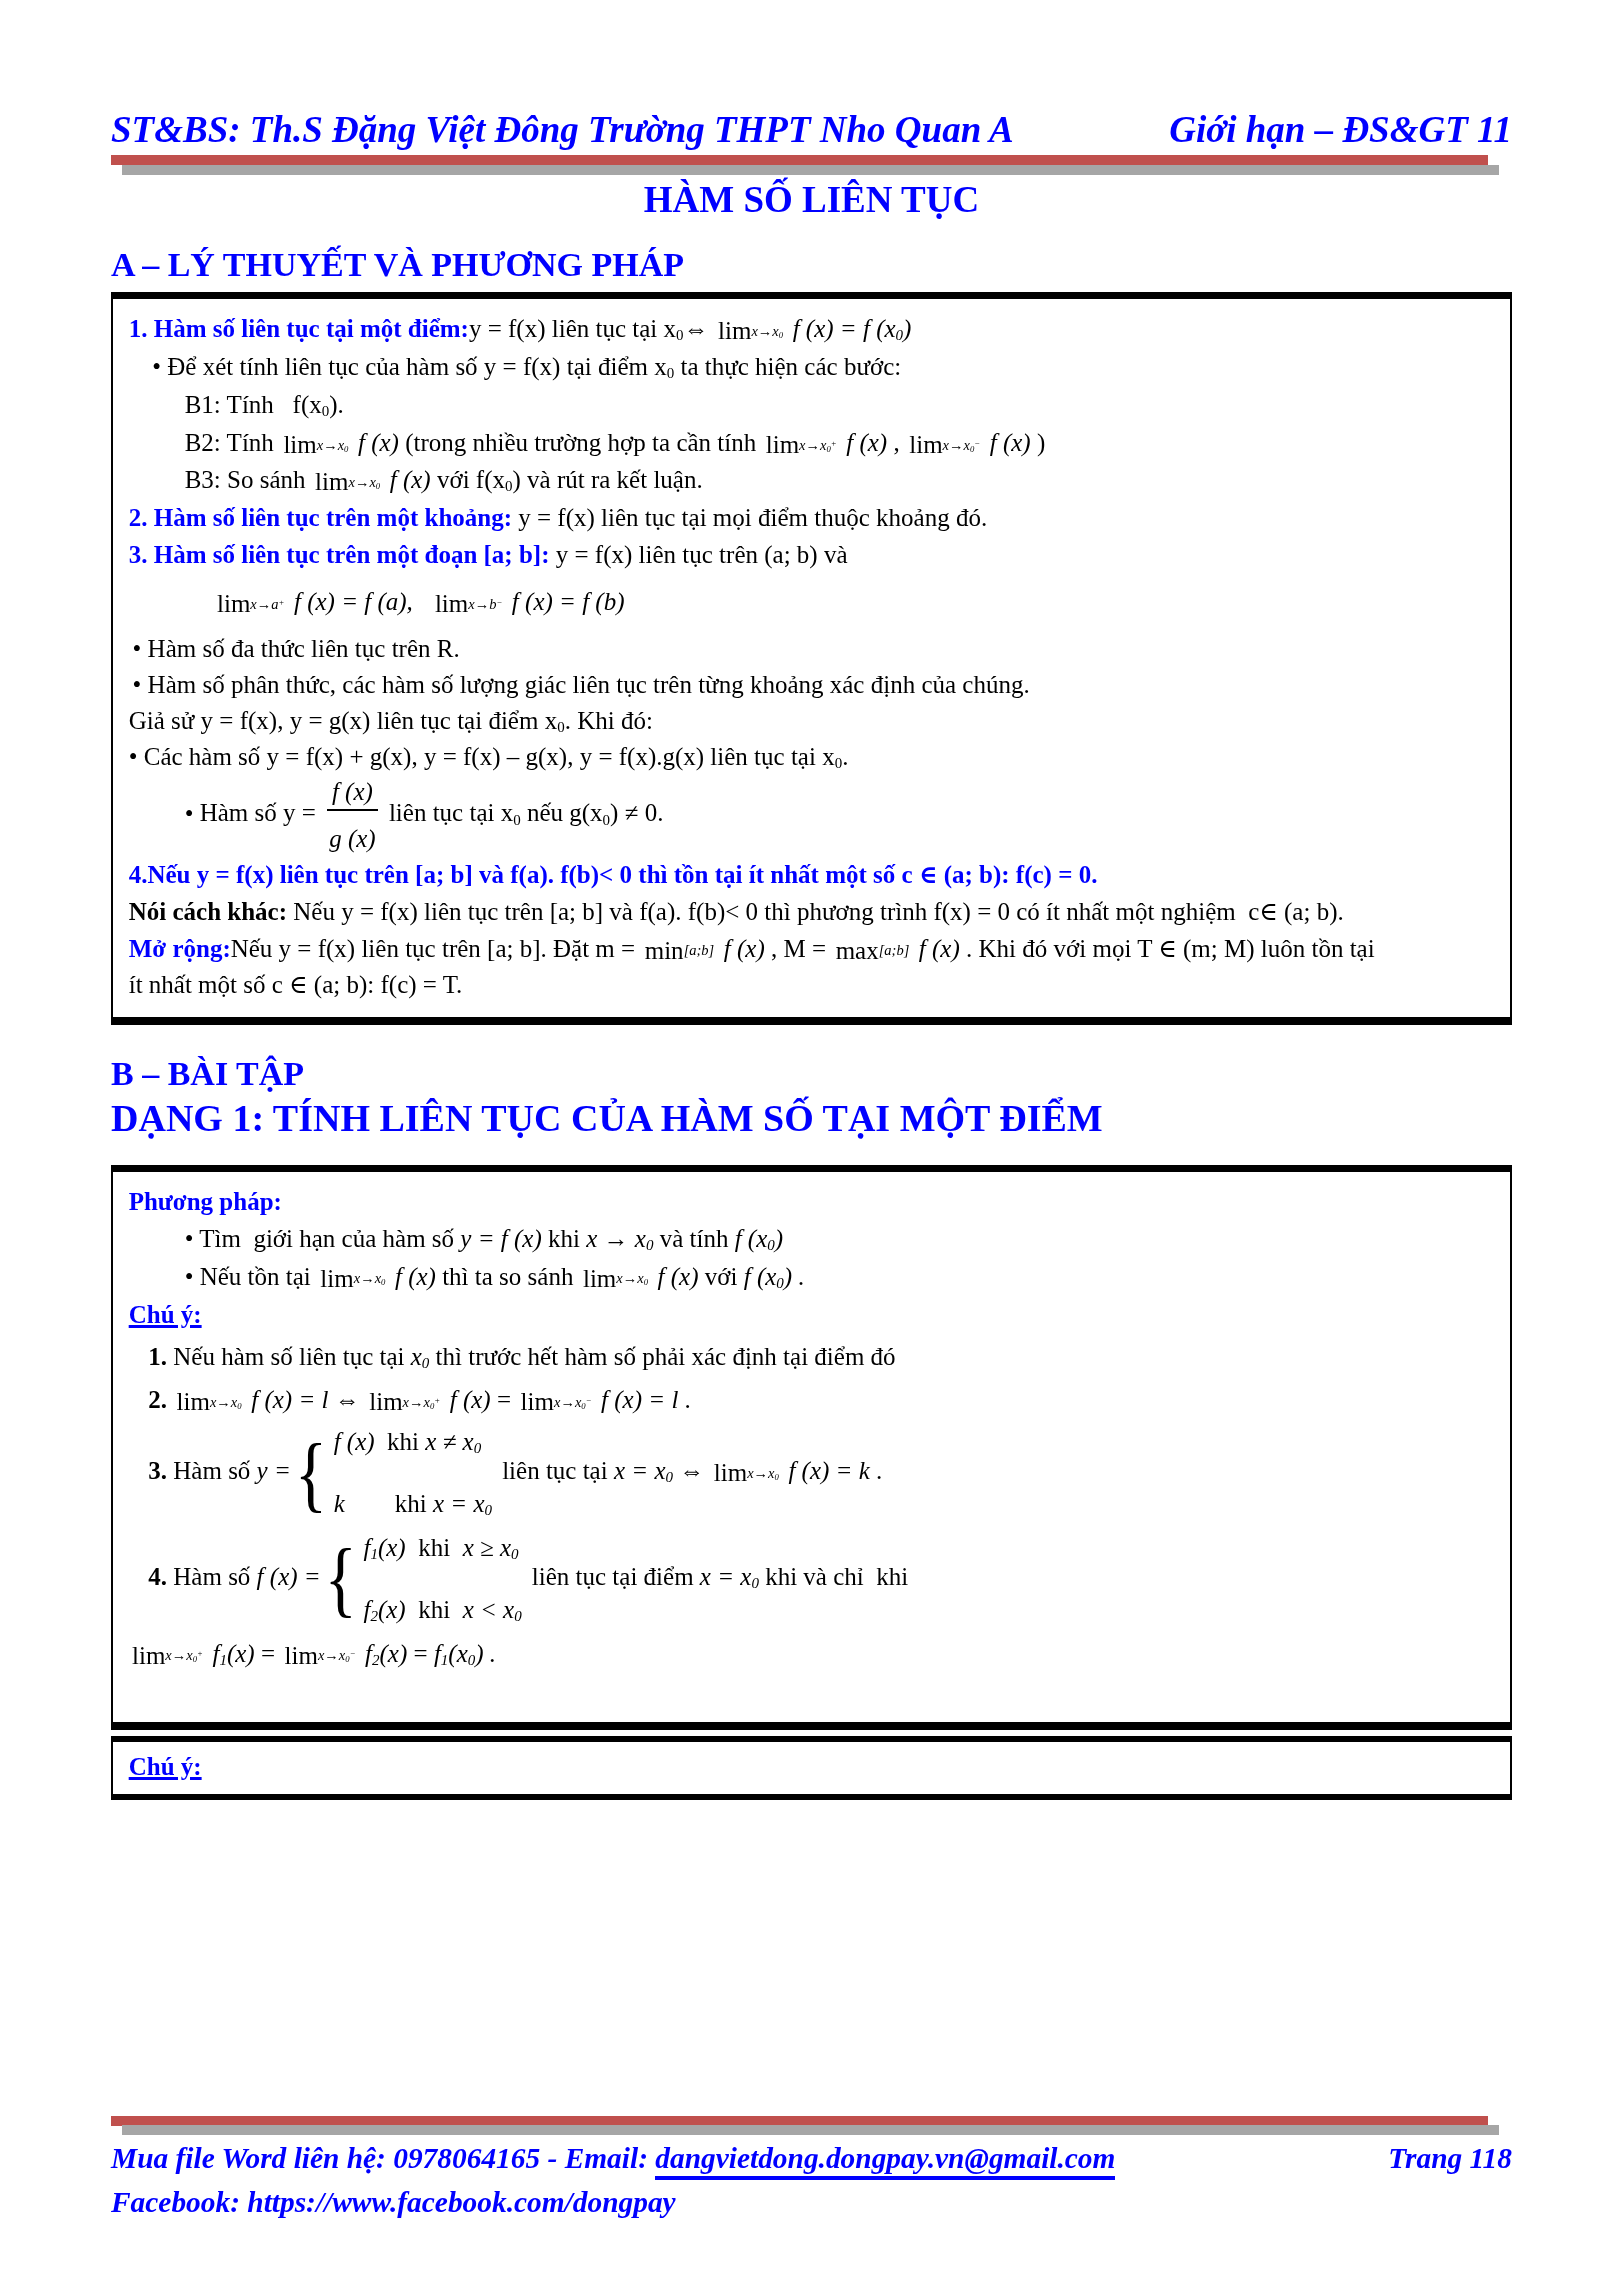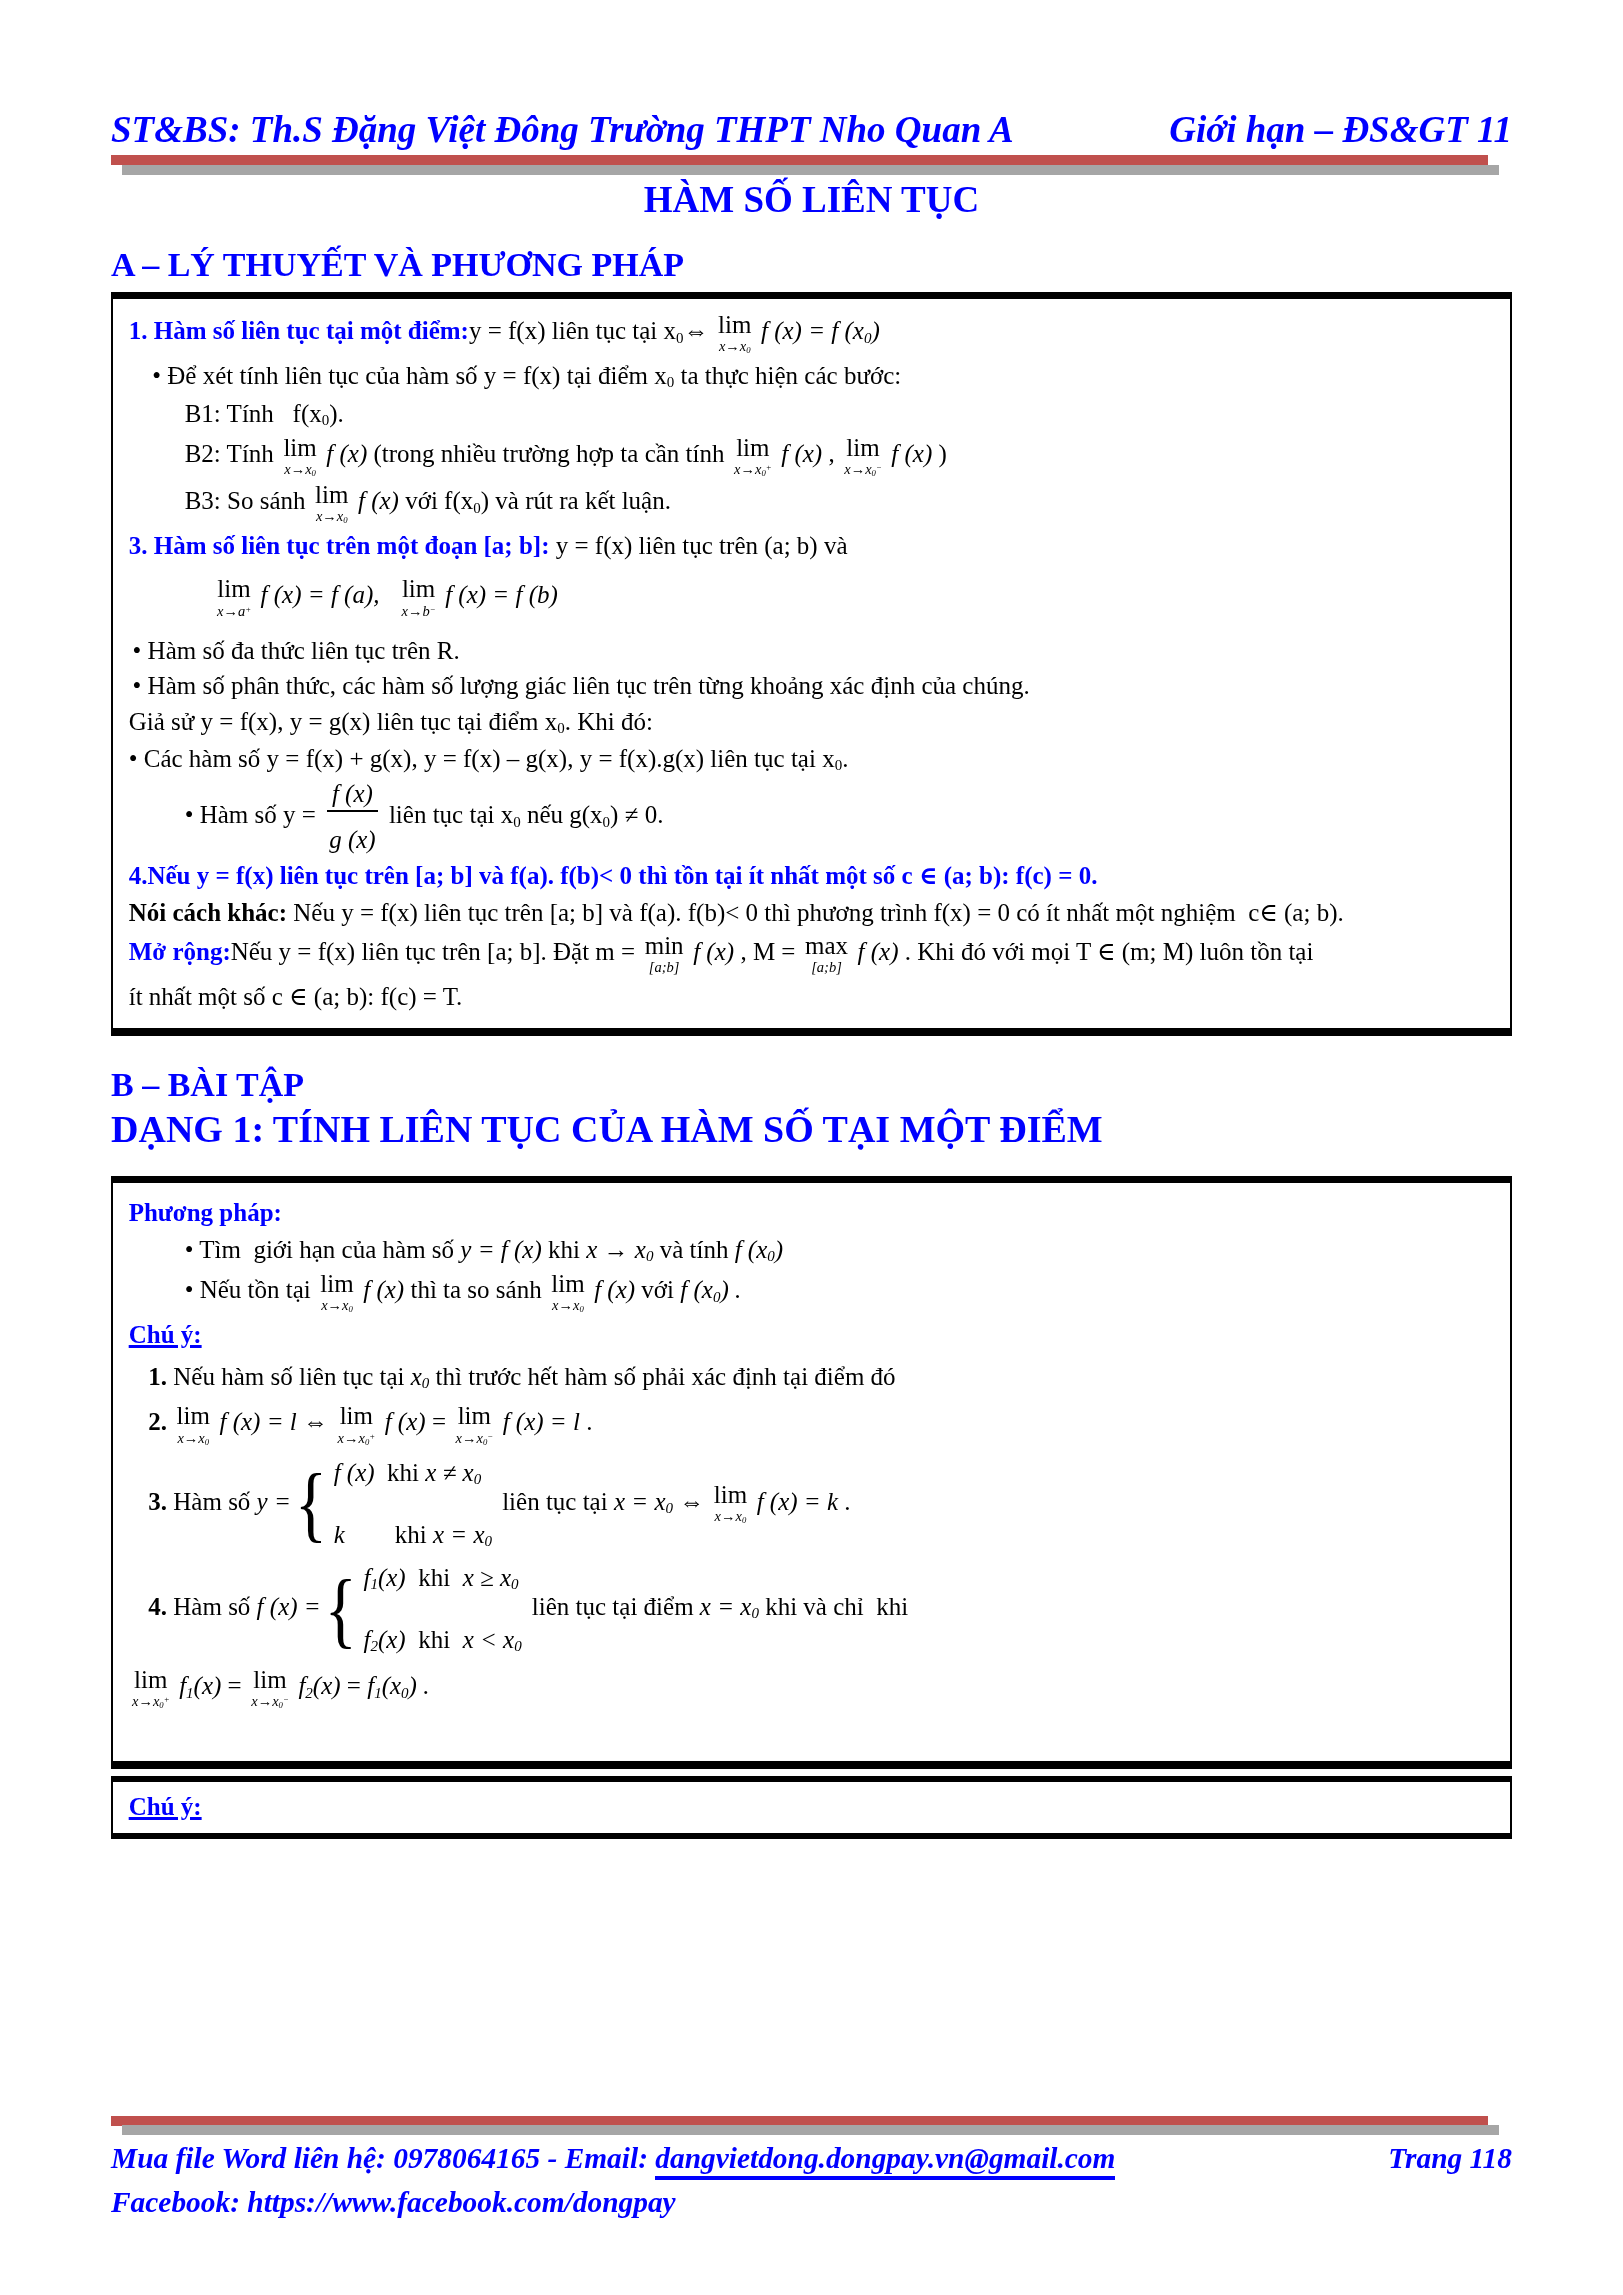--- a/index.html
+++ b/index.html
@@ -50,21 +50,21 @@
   .tight{margin:2.6px 0}
 
   .it{font-style:italic}
   .bd{font-weight:bold}
   .ul{text-decoration:underline;text-decoration-thickness:2.6px}
   .c-blue{color:var(--blue)}
   .sb{font-size:.6em;vertical-align:-.22em}
   .sp{font-size:.6em;vertical-align:.5em}
 
   
-  .mop{display:inline-flex;flex-direction:column;align-items:center;vertical-align:middle;
+  .mop{display:inline-flex;flex-direction:row;align-items:center;vertical-align:middle;
        margin:0 3.3px;line-height:1;text-align:center}
   .mop-w{line-height:1.05}
   .mop-u{font-size:.58em;line-height:1.15;white-space:nowrap;font-style:italic}
   .frac{display:inline-flex;flex-direction:column;align-items:center;vertical-align:middle;
         margin:0 4.6px;line-height:1.15;text-align:center}
   .frac-n{padding:0 5.2px 2px;border-bottom:2px solid #000}
   .frac-d{padding-top:14px}
   .cases{display:inline-flex;align-items:center;vertical-align:middle;margin:0 3.9px}
   .cases-b{font-size:2.7em;line-height:.85;transform:scaleY(1.25);margin-right:6.5px;font-weight:400}
   .cases-rows{display:inline-flex;flex-direction:column;gap:28px;text-align:left}
@@ -86,20 +86,21 @@
     <h1 class="title">HÀM SỐ LIÊN TỤC</h1>
 
     <h2 class="sec">A – LÝ THUYẾT VÀ PHƯƠNG PHÁP</h2>
 
     <div class="box box1">
         <div class="ln "><span class="bd c-blue">1. Hàm số liên tục tại một điểm:</span><span>y = f(x) liên tục tại x</span><span class="sb">0</span><span>⇔ </span><span class="mop"><span class="mop-w">lim</span><span class="mop-u"><span class="it">x</span><span>→</span><span class="it">x</span><span class="sb">0</span></span></span><span class="it"> f (x) = f (x</span><span class="it sb">0</span><span class="it">)</span></div>
         <div class="ln bullet"><span>Để xét tính liên tục của hàm số y = f(x) tại điểm x</span><span class="sb">0</span><span> ta thực hiện các bước:</span></div>
         <div class="ln ind"><span>B1: Tính   f(x</span><span class="sb">0</span><span>).</span></div>
         <div class="ln ind"><span>B2: Tính </span><span class="mop"><span class="mop-w">lim</span><span class="mop-u"><span class="it">x</span><span>→</span><span class="it">x</span><span class="sb">0</span></span></span><span class="it"> f (x) </span><span>(trong nhiều trường hợp ta cần tính </span><span class="mop"><span class="mop-w">lim</span><span class="mop-u"><span class="it">x</span><span>→</span><span class="it">x</span><span class="sb">0</span><span class="sp">+</span></span></span><span class="it"> f (x)</span><span> , </span><span class="mop"><span class="mop-w">lim</span><span class="mop-u"><span class="it">x</span><span>→</span><span class="it">x</span><span class="sb">0</span><span class="sp">−</span></span></span><span class="it"> f (x)</span><span> )</span></div>
         <div class="ln ind"><span>B3: So sánh </span><span class="mop"><span class="mop-w">lim</span><span class="mop-u"><span class="it">x</span><span>→</span><span class="it">x</span><span class="sb">0</span></span></span><span class="it"> f (x)</span><span> với f(x</span><span class="sb">0</span><span>) và rút ra kết luận.</span></div>
+        <div class="ln "><span class="bd c-blue">2. Hàm số liên tục trên một khoảng:</span><span> y = f(x) liên tục tại mọi điểm thuộc khoảng đó.</span></div>
         <div class="ln "><span class="bd c-blue">3. Hàm số liên tục trên một đoạn [a; b]:</span><span> y = f(x) liên tục trên (a; b) và</span></div>
         <div class="ln formula"><span class="mop"><span class="mop-w">lim</span><span class="mop-u"><span class="it">x</span><span>→</span><span class="it">a</span><span class="sp">+</span></span></span><span class="it"> f (x) = f (a),   </span><span class="mop"><span class="mop-w">lim</span><span class="mop-u"><span class="it">x</span><span>→</span><span class="it">b</span><span class="sp">−</span></span></span><span class="it"> f (x) = f (b)</span></div>
         <div class="ln bullet b0 tight"><span>Hàm số đa thức liên tục trên R.</span></div>
         <div class="ln bullet b0 tight"><span>Hàm số phân thức, các hàm số lượng giác liên tục trên từng khoảng xác định của chúng.</span></div>
         <div class="ln tight"><span>Giả sử y = f(x), y = g(x) liên tục tại điểm x</span><span class="sb">0</span><span>. Khi đó:</span></div>
         <div class="ln bullet2 tight"><span>Các hàm số y = f(x) + g(x), y = f(x) – g(x), y = f(x).g(x) liên tục tại x</span><span class="sb">0</span><span>.</span></div>
         <div class="ln bullet2"><span>Hàm số y = </span><span class="frac"><span class="frac-n"><span class="it">f (x)</span></span><span class="frac-d"><span class="it">g (x)</span></span></span><span> liên tục tại x</span><span class="sb">0</span><span> nếu g(x</span><span class="sb">0</span><span>) ≠ 0.</span></div>
         <div class="ln "><span class="bd c-blue">4.Nếu y = f(x) liên tục trên [a; b] và f(a). f(b)&lt; 0 thì tồn tại ít nhất một số c ∈ (a; b): f(c) = 0.</span></div>
         <div class="ln "><span class="bd">Nói cách khác:</span><span> Nếu y = f(x) liên tục trên [a; b] và f(a). f(b)&lt; 0 thì phương trình f(x) = 0 có ít nhất một nghiệm  c∈ (a; b).</span></div>
         <div class="ln "><span class="bd c-blue">Mở rộng:</span><span>Nếu y = f(x) liên tục trên [a; b]. Đặt m = </span><span class="mop"><span class="mop-w">min</span><span class="mop-u"><span class="it">[a;b]</span></span></span><span class="it"> f (x)</span><span> , M = </span><span class="mop"><span class="mop-w">max</span><span class="mop-u"><span class="it">[a;b]</span></span></span><span class="it"> f (x)</span><span> . Khi đó với mọi T ∈ (m; M) luôn tồn tại</span></div>

